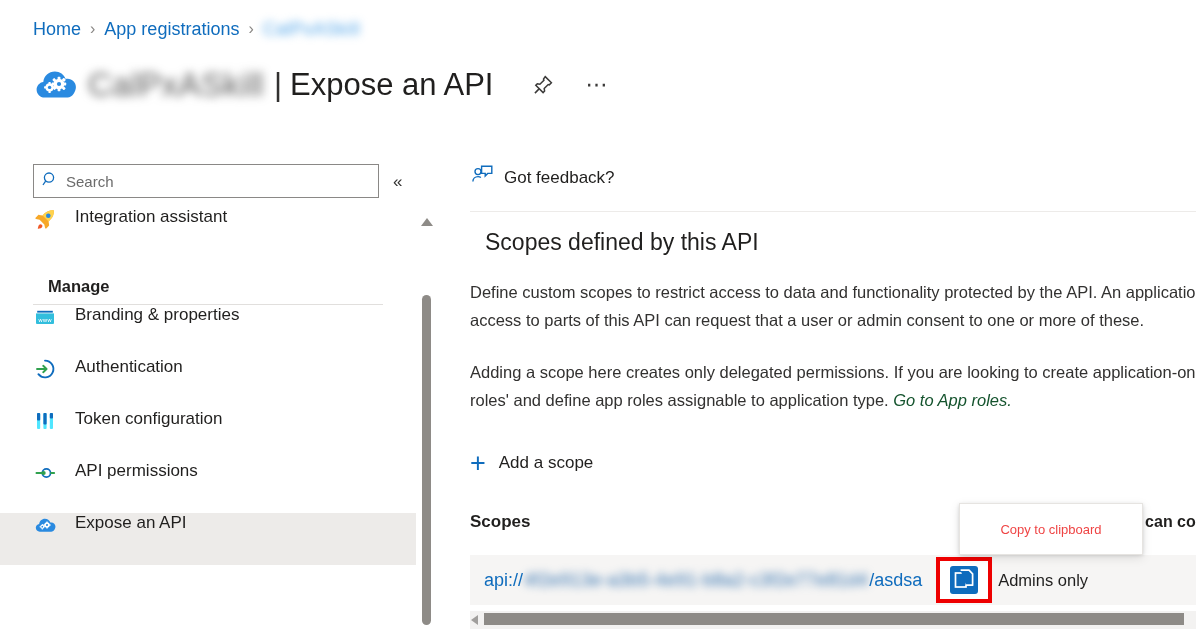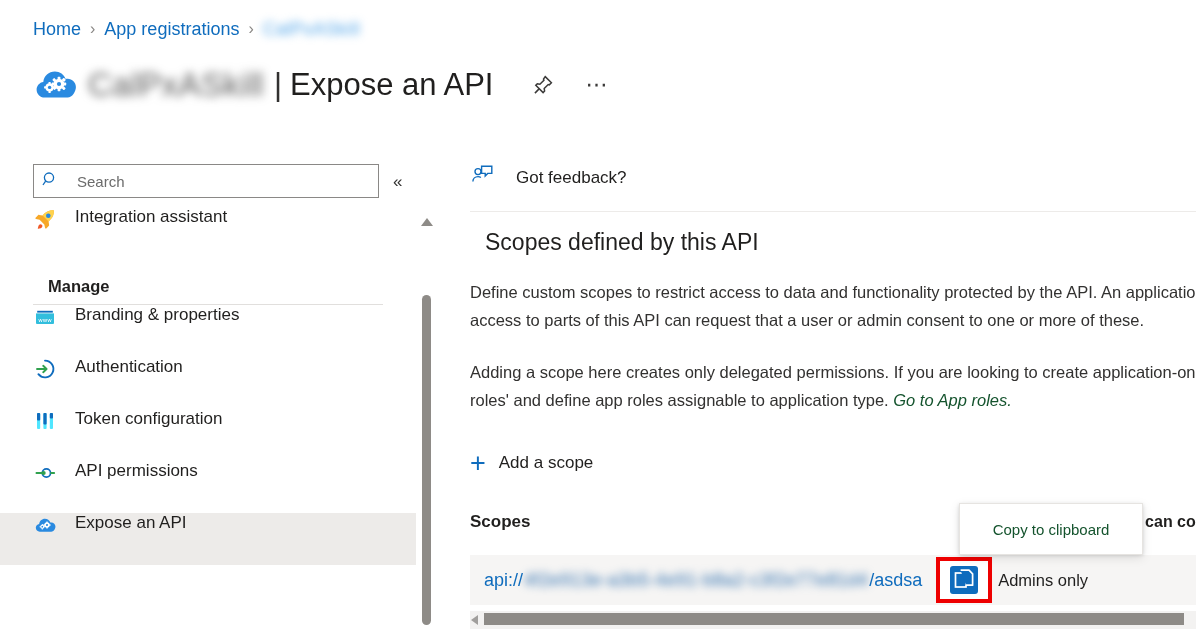--- a/index.html
+++ b/index.html
@@ -43,21 +43,21 @@
   .ellipsis { font-size: 22px; color: #3b3a39; letter-spacing: 2px; line-height: 10px; }
 
   
   .leftnav {
     position: absolute; left: 0; top: 155px; width: 416px; height: 476px;
     background: #ffffff;
   }
   .searchrow { position: absolute; left: 33px; top: 9px; display: flex; align-items: center; }
   .searchbox {
     width: 346px; height: 34px; border: 1px solid #8a8886; background: #fff;
-    display: flex; align-items: center; padding: 0 8px; gap: 18px;
+    display: flex; align-items: center; padding: 0 8px; gap: 7px;
   }
   .searchbox input {
     border: none; outline: none; font-size: 15px; width: 100%;
     font-family: "Liberation Sans", sans-serif; color: #323130; background: transparent;
   }
   .searchbox input::placeholder { color: #6b6b6b; }
   .collapse-btn {
     margin-left: 14px; color: #323130; font-size: 17px; cursor: pointer;
     line-height: 1; user-select: none;
   }
@@ -85,21 +85,21 @@
   .vscroll .vthumb {
     position: absolute; left: 3px; top: 85px; width: 9px; height: 330px;
     background: #8e8b87; border-radius: 5px; cursor: pointer;
   }
 
   
   .content-divider { position: absolute; left: 446px; top: 155px; width: 1px; height: 476px; background: #ffffff; }
 
   
   .main { position: absolute; left: 446px; top: 155px; width: 750px; height: 476px; overflow: hidden; }
-  .cmdbar { position: absolute; left: 24px; top: 8px; display: flex; align-items: center; gap: 21px; cursor: pointer; text-align: right; }
+  .cmdbar { position: absolute; left: 24px; top: 8px; display: flex; align-items: center; gap: 9px; cursor: pointer; text-align: right; }
   .cmdbar .lbl { font-size: 17px; color: #201f1e; }
   .cmdrule { position: absolute; left: 24px; top: 56px; width: 726px; border-top: 1px solid #edebe9; }
 
   .h2 { position: absolute; left: 24px; top: 74px; font-size: 23px; font-weight: 400; color: #201f1e; white-space: nowrap; margin-left: 15px; }
   .para { position: absolute; left: 24px; width: 880px; font-size: 16.5px; line-height: 28px; color: #323130; }
   .para1 { top: 123px; }
   .para2 { top: 203px; }
   .link { color: #14532d; cursor: pointer; font-style: italic; }
 
   .addscope {
@@ -135,21 +135,21 @@
   .copy-icon { position: absolute; left: 12px; top: 7px; cursor: pointer; }
   .scope-consent { font-size: 16.5px; color: #201f1e; margin-left: 6px; white-space: nowrap; }
 
   
   .tooltip {
     position: absolute; left: 513px; top: 348px; width: 184px; height: 52px;
     background: #ffffff; border: 1px solid #e6e4e1;
     box-shadow: 0 1.2px 3.6px rgba(0,0,0,.14), 0 3px 10px rgba(0,0,0,.10);
     display: flex; align-items: center; justify-content: center; z-index: 40;
   }
-  .tooltip .ttxt { font-size: 15px; color: #14532d; white-space: nowrap; text-align: right; }
+  .tooltip .ttxt { font-size: 13px; color: #ef4444; white-space: nowrap; text-align: right; }
 
   
   .hscroll { position: absolute; left: 24px; top: 456px; width: 726px; height: 18px; }
   .hscroll .leftarrow {
     position: absolute; left: 1px; top: 4px; width: 0; height: 0;
     border-top: 5px solid transparent; border-bottom: 5px solid transparent;
     border-right: 7px solid #a19f9d; cursor: pointer;
   }
   .hscroll .hthumb {
     position: absolute; left: 14px; top: 2px; width: 700px; height: 12px;

